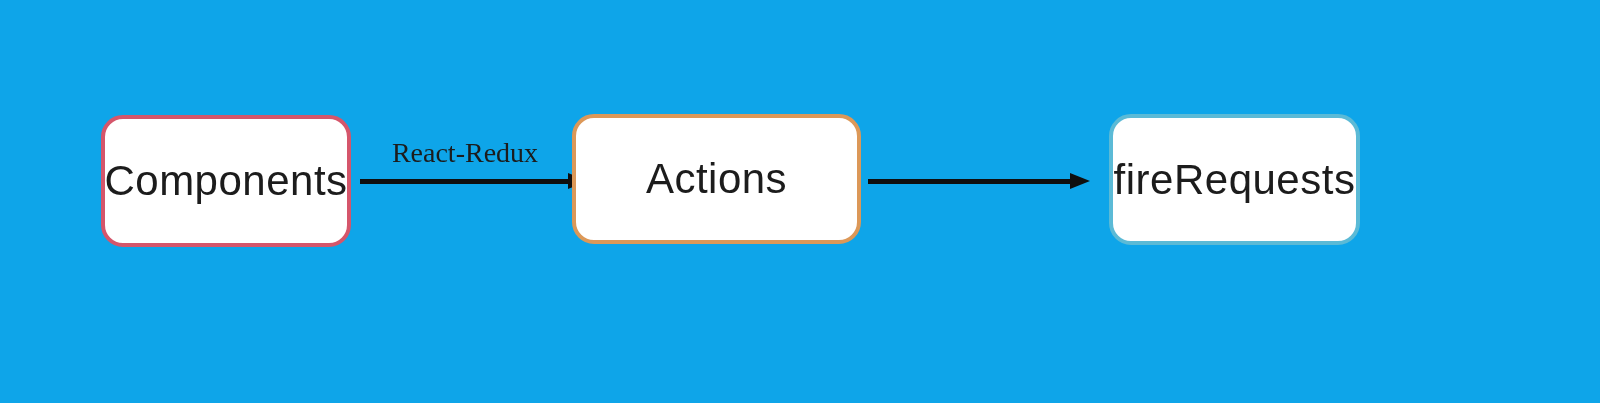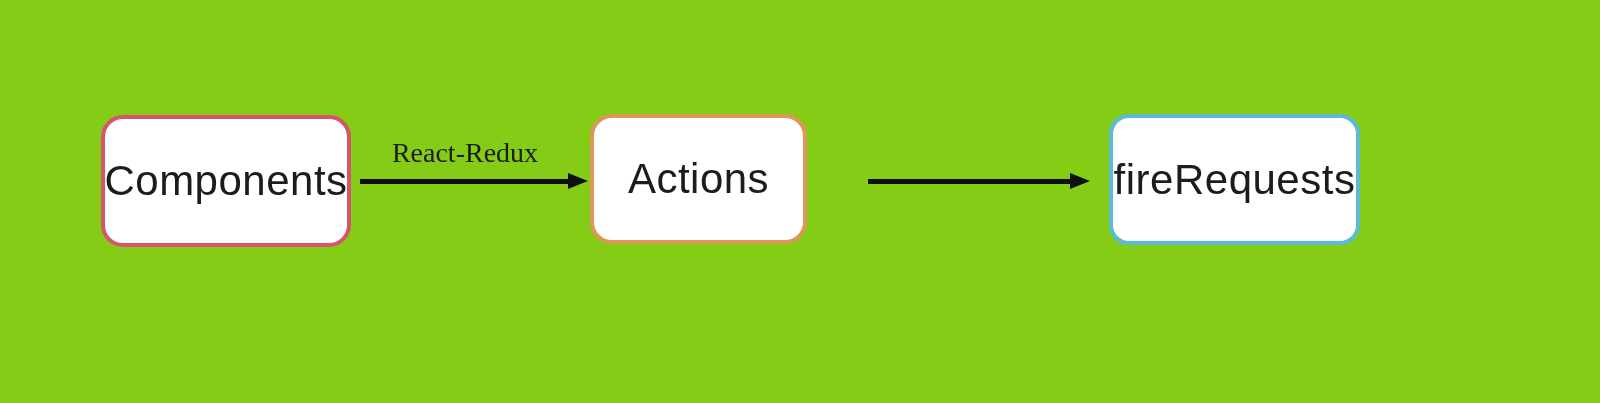--- a/index.html
+++ b/index.html
@@ -4,21 +4,21 @@
 <style>
   html, body {
     margin: 0;
     padding: 0;
     background: #ffffff;
   }
   .canvas {
     position: relative;
     width: 1600px;
     height: 403px;
-    background: #84cc16;
+    background: #0ea5e9;
     overflow: hidden;
     font-family: "Liberation Sans", "DejaVu Sans", sans-serif;
     color: #1c1c1c;
   }
   .node {
     position: absolute;
     box-sizing: border-box;
     border: 4px solid #999;
     border-radius: 22px;
     background: #ffffff;
@@ -27,21 +27,21 @@
     justify-content: center;
   }
   .node-label {
     font-size: 42px;
     font-weight: 400;
     letter-spacing: 0.5px;
     color: #1c1c1c;
     white-space: nowrap;
   }
   #node-components { left: 101px; top: 115px; width: 250px; height: 132px; }
-  #node-actions    { left: 590px; top: 114px; width: 217px; height: 130px; }
+  #node-actions    { left: 572px; top: 114px; width: 289px; height: 130px; }
   #node-firerequests { left: 1109px; top: 114px; width: 251px; height: 131px; }
 
   .arrow-line {
     position: absolute;
     height: 5px;
     background: #0f0f0f;
   }
   .arrow-head {
     position: absolute;
     width: 0;
@@ -83,17 +83,17 @@
   <div class="arrow-head" id="edge1-head" style="border-left-color: rgb(15, 15, 15);"></div>
 
   <div class="node" id="node-actions" style="border-color: rgb(220, 152, 88);">
     <span class="node-label">Actions</span>
   </div>
 
   <div class="edge-label" id="edge2-label-above"></div>
   <div class="arrow-line" id="edge2-line" style="background-color: rgb(15, 15, 15);"></div>
   <div class="arrow-head" id="edge2-head" style="border-left-color: rgb(15, 15, 15);"></div>
 
-  <div class="node" id="node-firerequests" style="border-color: rgb(91, 186, 214); border-radius: 20px;">
+  <div class="node" id="node-firerequests" style="border-color: rgb(91, 186, 214);">
     <span class="node-label">fireRequests</span>
   </div>
 
 </div>
 
 </body></html>

